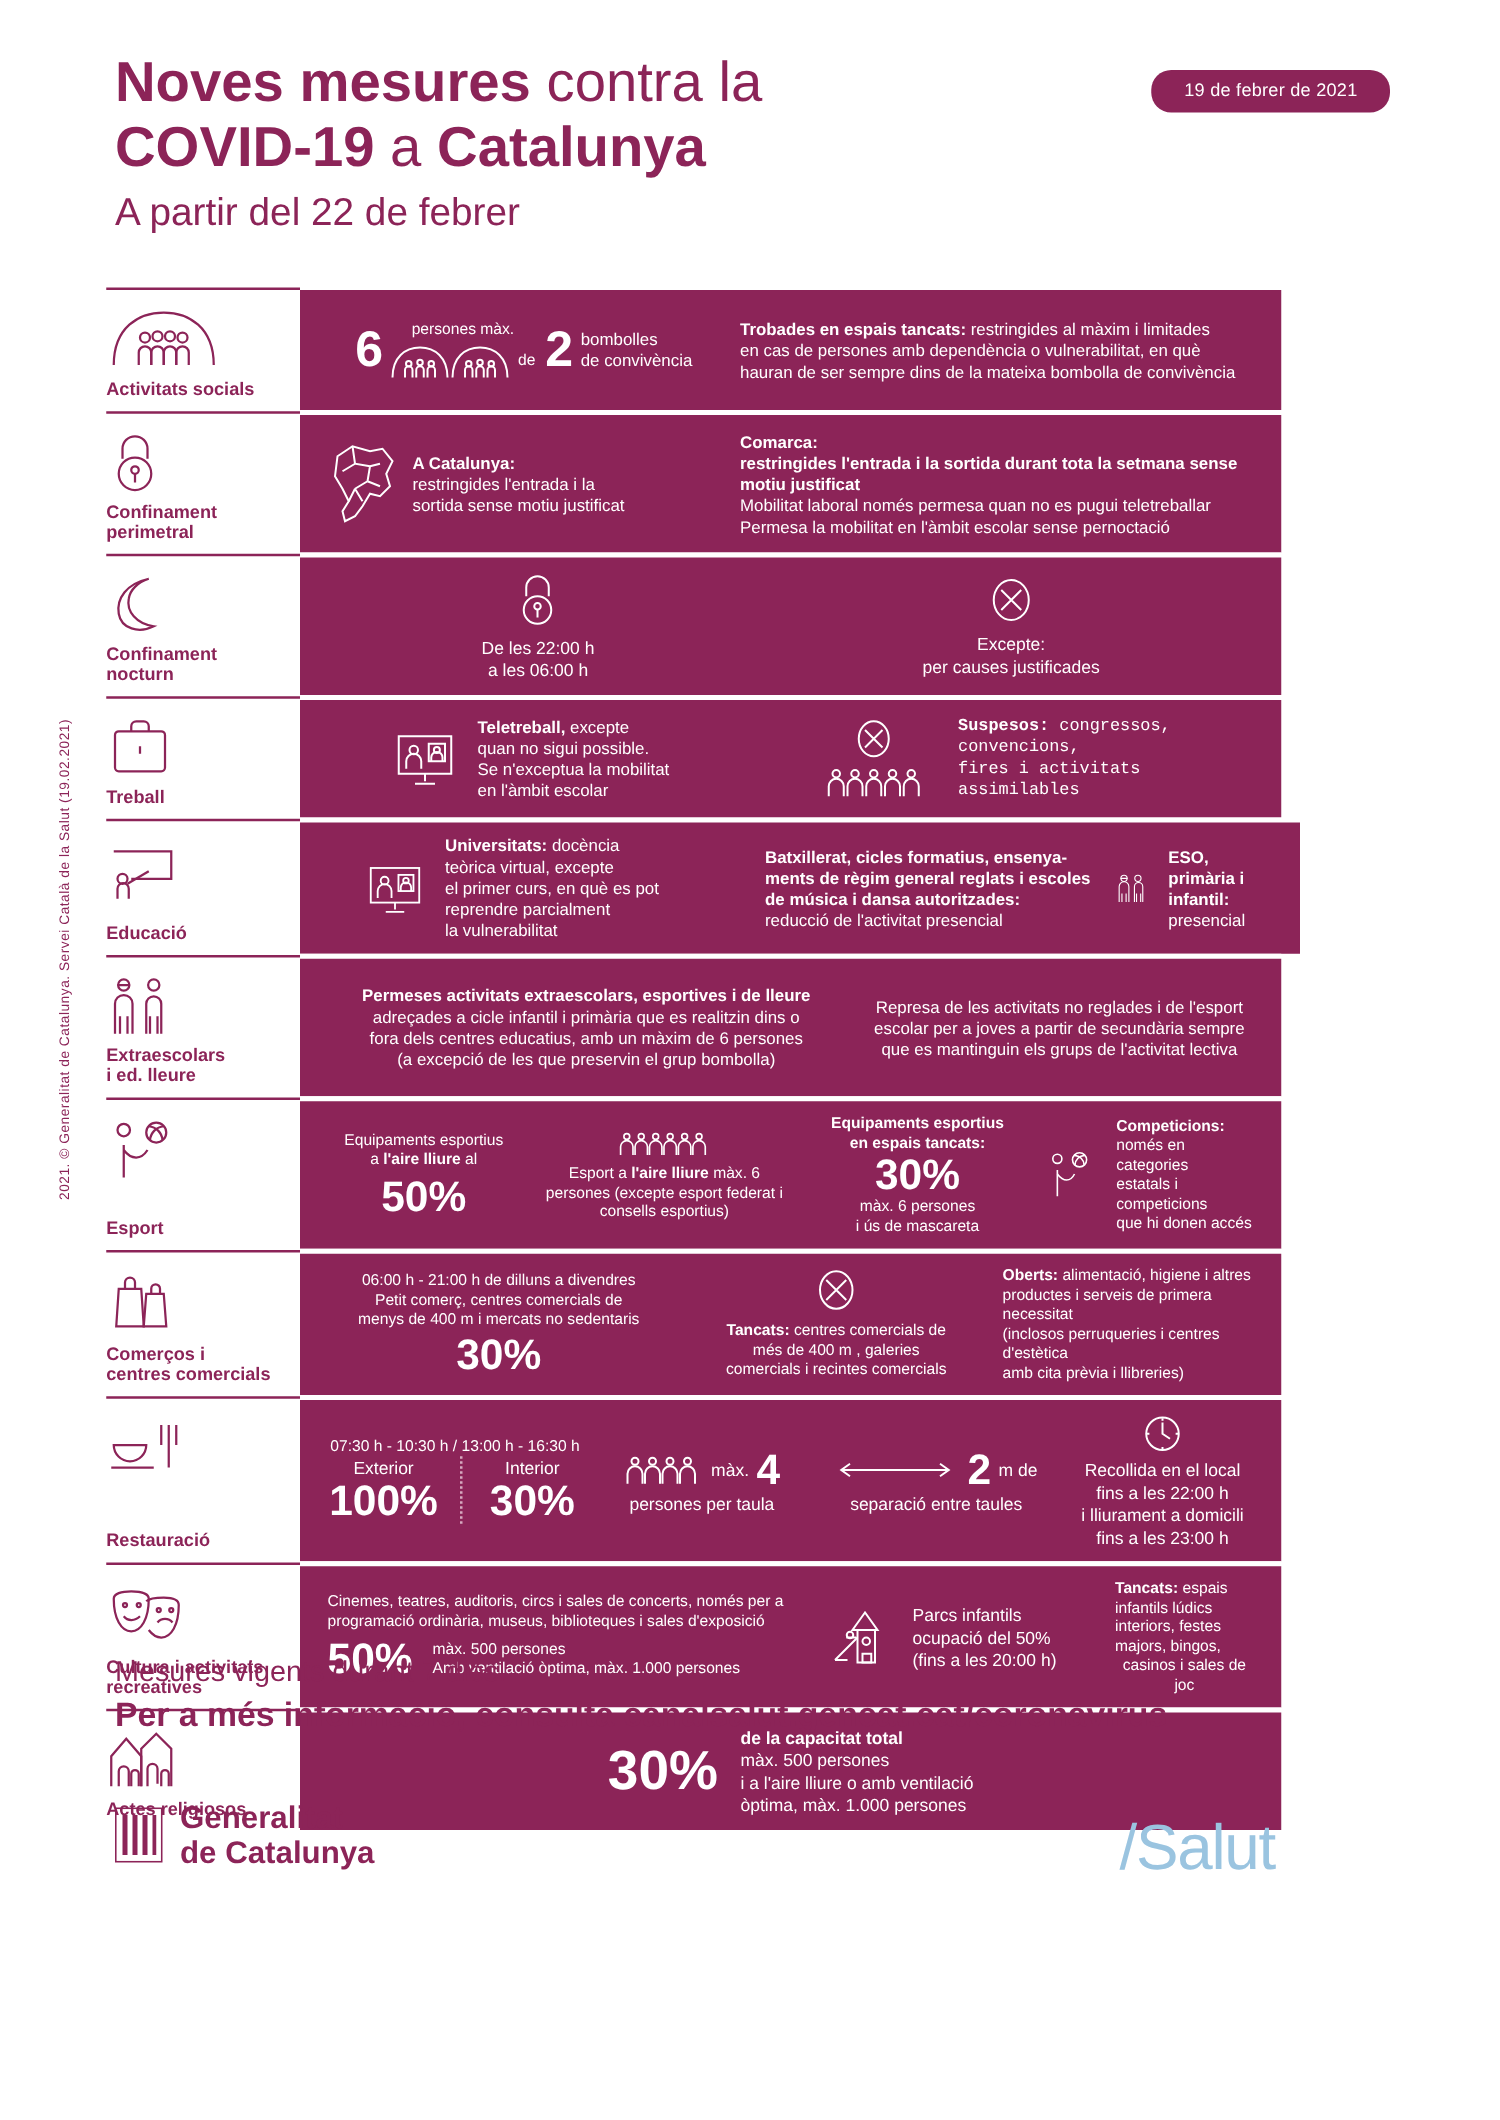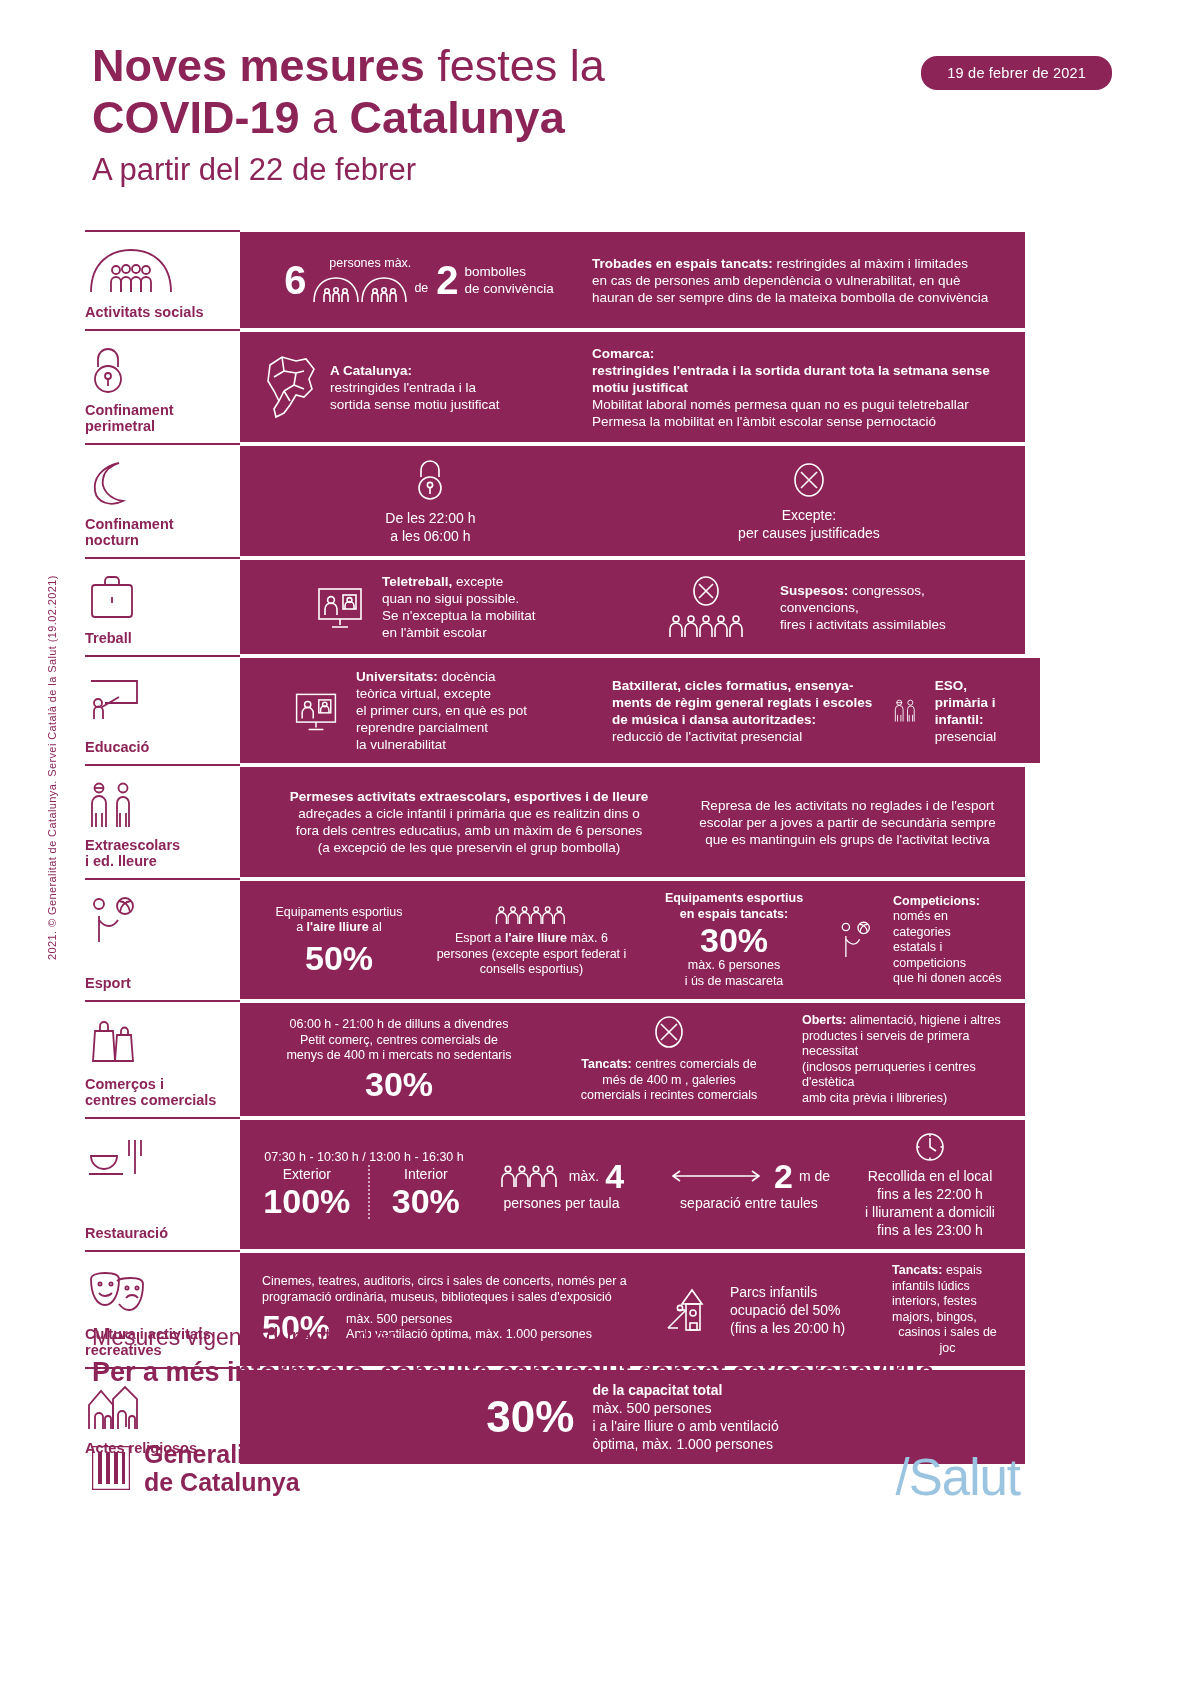--- a/index.html
+++ b/index.html
@@ -111,21 +111,21 @@
   .brand-text { color: #8c2458; font-weight: 700; font-size: 25px; line-height: 28px; }
 
   .salut { position: absolute; right: 180px; top: 1448px; color: #9ac4e0; font-size: 51px; font-weight: 400; letter-spacing:-1px;}
 </style>
 </head>
 <body>
 
 <div class="page">
 
   <div class="header">
-    <div class="title-line1"><span class="t-strong">Noves mesures</span><span> festes la</span></div>
+    <div class="title-line1"><span class="t-strong">Noves mesures</span><span> contra la</span></div>
     <div class="title-line2"><span>COVID-19</span><span class="lite"> a </span><span>Catalunya</span></div>
     <div class="title-line3">A partir del 22 de febrer</div>
     <div class="date-badge">19 de febrer de 2021</div>
   </div>
 
   <div class="side-credit">2021. © Generalitat de Catalunya. Servei Català de la Salut (19.02.2021)</div>
 
   <div class="table">
 
     <div class="row r1">
@@ -281,21 +281,21 @@
               </svg>
             <svg width="80" height="26" viewBox="0 0 80 26" style="margin:0 auto;">
                 <circle class="ln" cx="10" cy="6" r="3"></circle>
                 <circle class="ln" cx="25" cy="6" r="3"></circle>
                 <circle class="ln" cx="40" cy="6" r="3"></circle>
                 <circle class="ln" cx="55" cy="6" r="3"></circle>
                 <circle class="ln" cx="70" cy="6" r="3"></circle>
                 <path class="ln" d="M4 24v-8a6 6 0 0 1 12 0v8M19 24v-8a6 6 0 0 1 12 0v8M34 24v-8a6 6 0 0 1 12 0v8M49 24v-8a6 6 0 0 1 12 0v8M64 24v-8a6 6 0 0 1 12 0v8"></path>
               </svg>
           </div>
-          <div class="lft" style="margin-left:14px;">
+          <div class="lft" style="margin-left:14px;font-family:Liberation Mono, monospace;">
             <div class="txt"><span class="b">Suspesos:</span><span> congressos, convencions,</span></div>
             <div class="txt">fires i activitats assimilables</div>
           </div>
         </div>
       </div>
     </div>
 
     <div class="row r5">
       <div class="cat">
         <div class="cat-icon">

